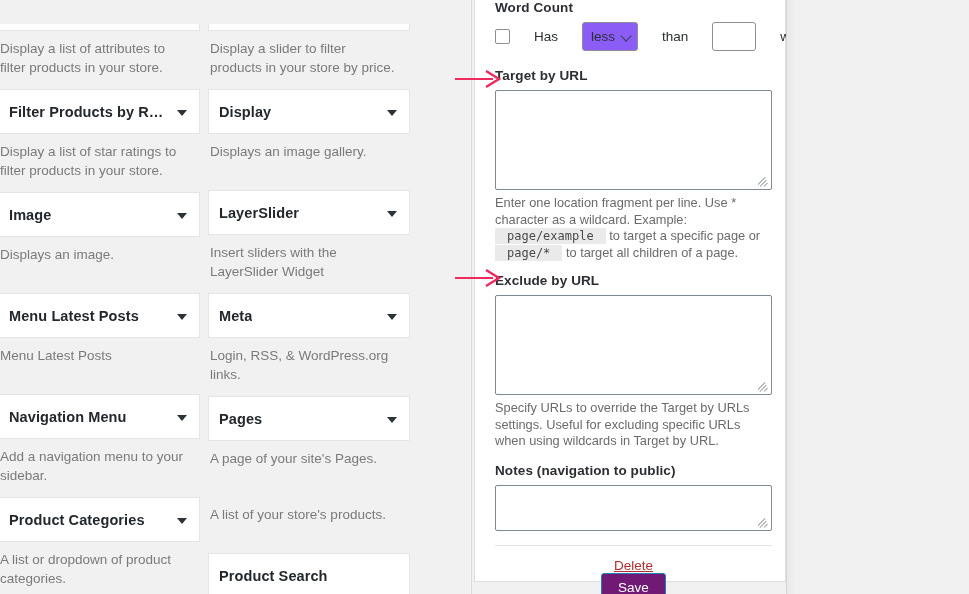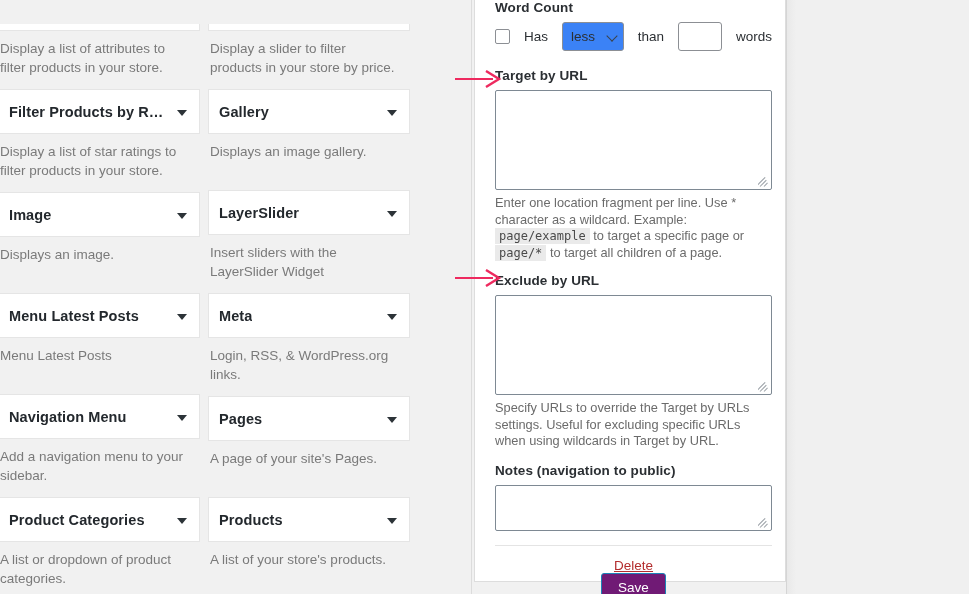--- a/index.html
+++ b/index.html
@@ -130,41 +130,41 @@
     color: #2b2f33;
     margin: 0 0 7px 0;
     letter-spacing: 0.1px;
   }
   .field-block { margin-bottom: 0; }
 
   
   .wc-row {
     display: flex;
     align-items: center;
-    gap: 14px;
+    gap: 24px;
     margin-bottom: 17px;
   }
   .wc-check {
     width: 15px; height: 15px;
     border: 1px solid #8c8f94;
     border-radius: 2px;
     background: #fff;
     flex: 0 0 auto;
   }
   .wc-text {
     font-size: 13.5px;
     color: #2b2f33;
   }
   .wc-select {
     position: relative;
     height: 29px;
     min-width: 56px;
     border: 1px solid #8c8f94;
     border-radius: 3px;
-    background: #3b82f6;
+    background: #8b5cf6;
     display: flex;
     align-items: center;
     padding: 0 31px 0 8px;
     font-size: 13.5px;
     color: #2b2f33;
   }
   .sel-chevron {
     position: absolute;
     right: 7px; top: 9px;
     width: 8px; height: 8px;
@@ -211,21 +211,21 @@
     font-size: 12.8px;
     line-height: 16.5px;
     color: #6b6b6b;
     margin: 5px 0 0 0;
     width: 277px;
   }
   .help code {
     font-family: "DejaVu Sans Mono", "Liberation Mono", monospace;
     font-size: 12px;
     background: #eaeaea;
-    padding: 1px 4px;
+    padding: 1px 12px;
     color: #4a4a4a;
   }
 
   
   .panel-sep {
     width: 277px;
     height: 1px;
     background: #e4e4e4;
     margin: 14px 0 0 0;
   }
@@ -328,21 +328,21 @@
     <div class="widget-col col-right">
       <div class="widget-item">
         <div class="widget-box">
           <span class="widget-title"></span>
 
         </div>
         <div class="widget-desc">Display a slider to filter products in your store by price.</div>
       </div>
       <div class="widget-item">
         <div class="widget-box">
-          <span class="widget-title">Gallery</span>
+          <span class="widget-title">Display</span>
           <span class="widget-caret"></span>
         </div>
         <div class="widget-desc">Displays an image gallery.</div>
       </div>
       <div class="widget-item">
         <div class="widget-box">
           <span class="widget-title">LayerSlider</span>
           <span class="widget-caret"></span>
         </div>
         <div class="widget-desc">Insert sliders with the LayerSlider Widget</div>
@@ -355,24 +355,20 @@
         <div class="widget-desc">Login, RSS, &amp; WordPress.org links.</div>
       </div>
       <div class="widget-item">
         <div class="widget-box">
           <span class="widget-title">Pages</span>
           <span class="widget-caret"></span>
         </div>
         <div class="widget-desc">A page of your site's Pages.</div>
       </div>
       <div class="widget-item">
-        <div class="widget-box">
-          <span class="widget-title">Products</span>
-          <span class="widget-caret"></span>
-        </div>
         <div class="widget-desc">A list of your store's products.</div>
       </div>
       <div class="widget-item">
         <div class="widget-box">
           <span class="widget-title">Product Search</span>
 
         </div>
       </div>
     </div>
 

